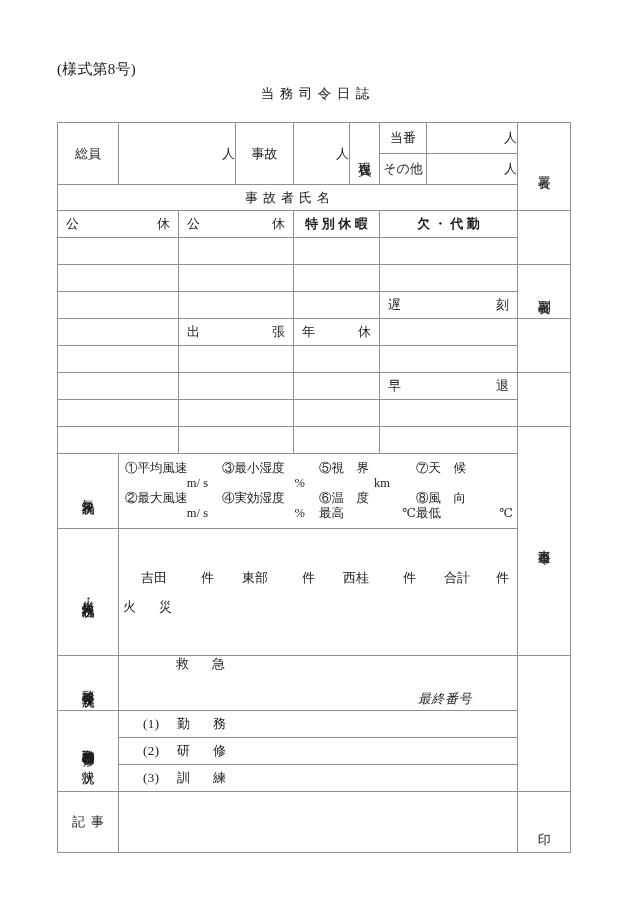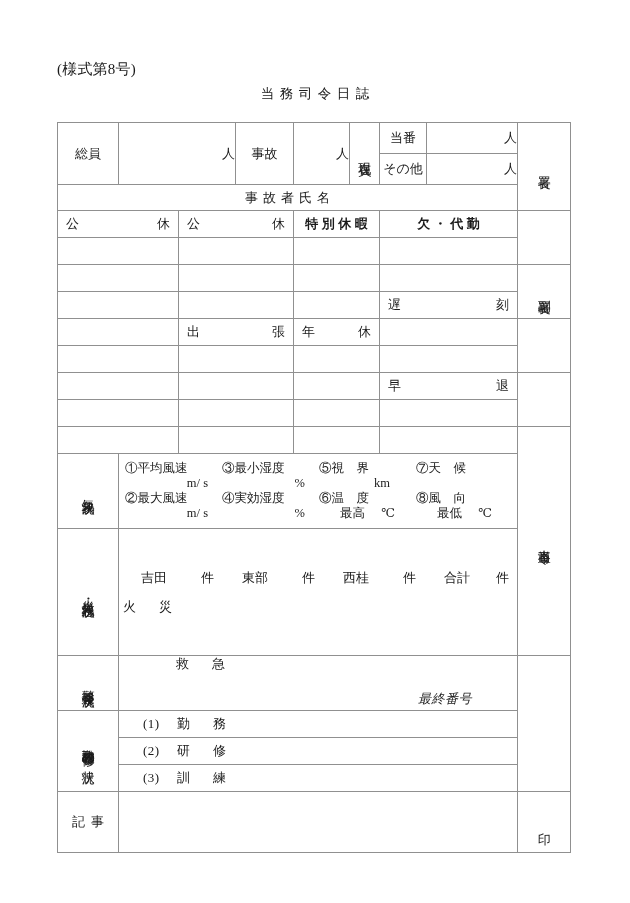--- a/index.html
+++ b/index.html
@@ -129,21 +129,21 @@
     font-size: 12.5px;
   }
   .weather-grid > div {
     display: flex;
     align-items: center;
     white-space: nowrap;
   }
   .wg-unit { justify-content: flex-end; padding-right: 14px; }
   .wg-unit-c { justify-content: flex-end; padding-right: 26px; }
   .wg-two {
-    justify-content: center;
+    justify-content: space-between;
     gap: 16px;
   }
 
   
   .fire-box {
     position: relative;
     height: 100%;
     box-sizing: border-box;
     font-size: 13px;
   }

